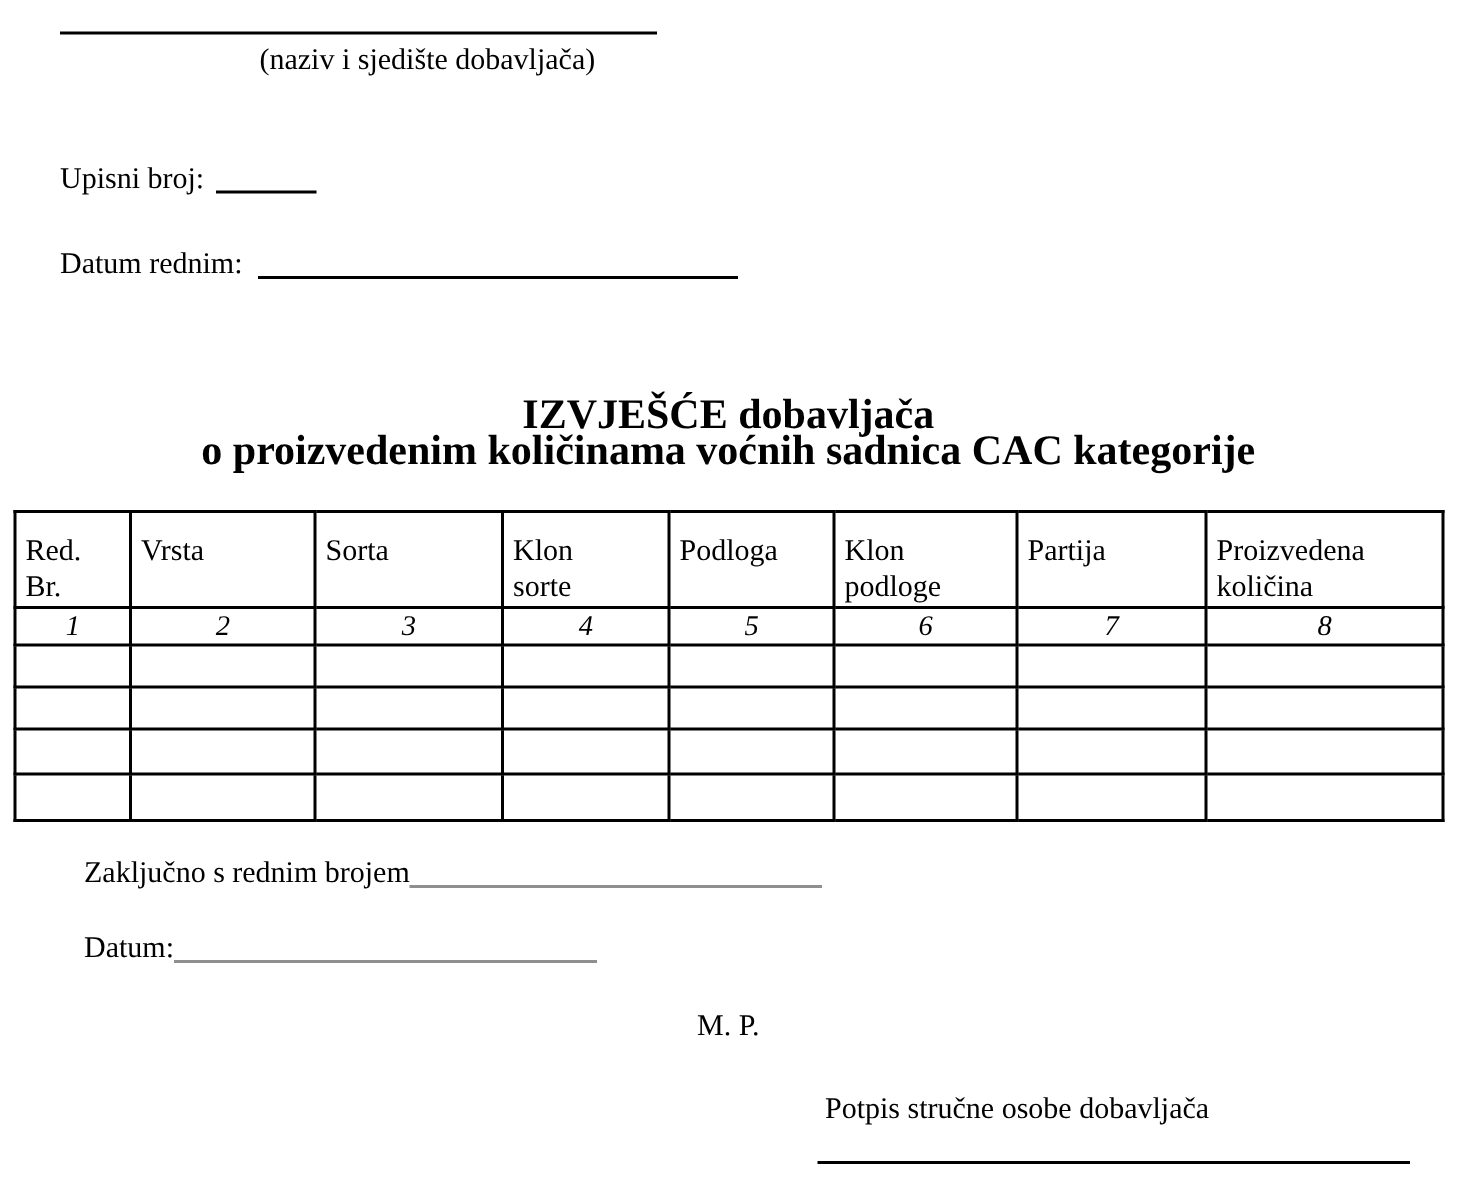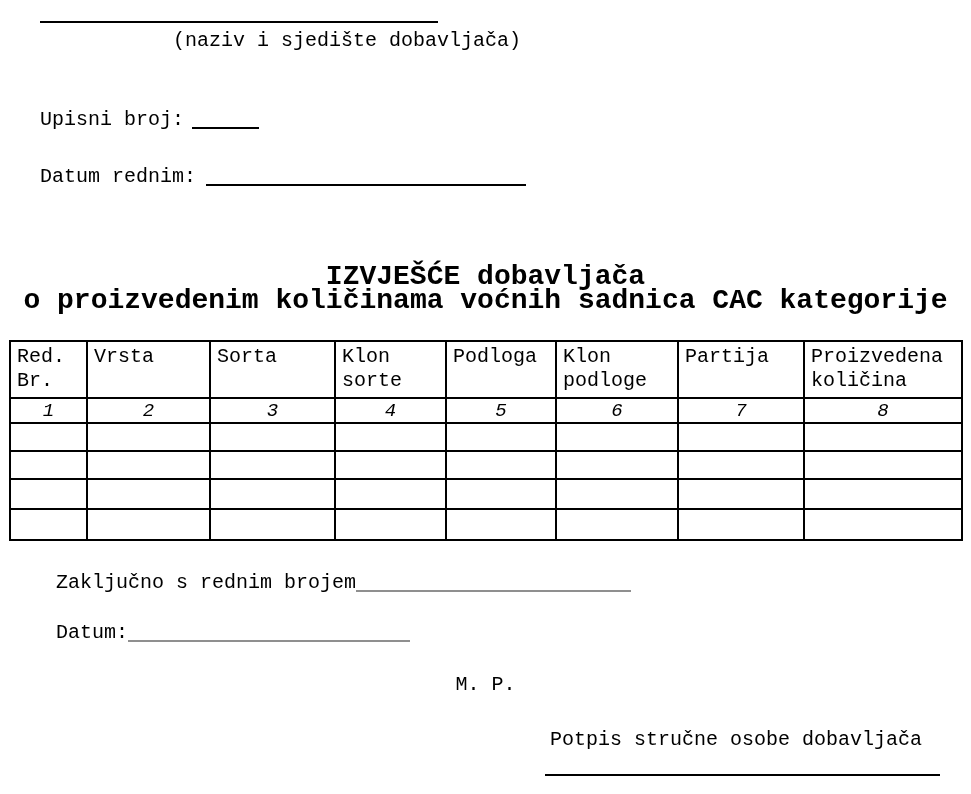--- a/index.html
+++ b/index.html
@@ -5,21 +5,21 @@
   html, body {
     margin: 0;
     padding: 0;
     background: #ffffff;
   }
   .page {
     position: relative;
     width: 971px;
     height: 794px;
     background: #ffffff;
-    font-family: Liberation Mono, monospace;
+    font-family: Liberation Serif, serif;
     font-size: 20px;
     color: #000000;
     overflow: hidden;
   }
   .abs { position: absolute; }
 
   
   .rule {
     display: inline-block;
     border-bottom: 2px solid #000000;
@@ -56,21 +56,21 @@
     border: 2px solid #000000;
     font-weight: normal;
     padding: 1px 6px;
     overflow: hidden;
   }
   table.report th {
     text-align: left;
     vertical-align: top;
     white-space: pre-line;
     line-height: 24px;
-    padding-top: 3px;
+    padding-top: 13px;
   }
   table.report th.center { text-align: left; }
   tr.header-row { height: 57px; }
   tr.num-row { height: 25px; }
   tr.num-row td {
     text-align: center;
     font-style: italic;
     font-size: 19px;
     padding: 0 6px;
   }

